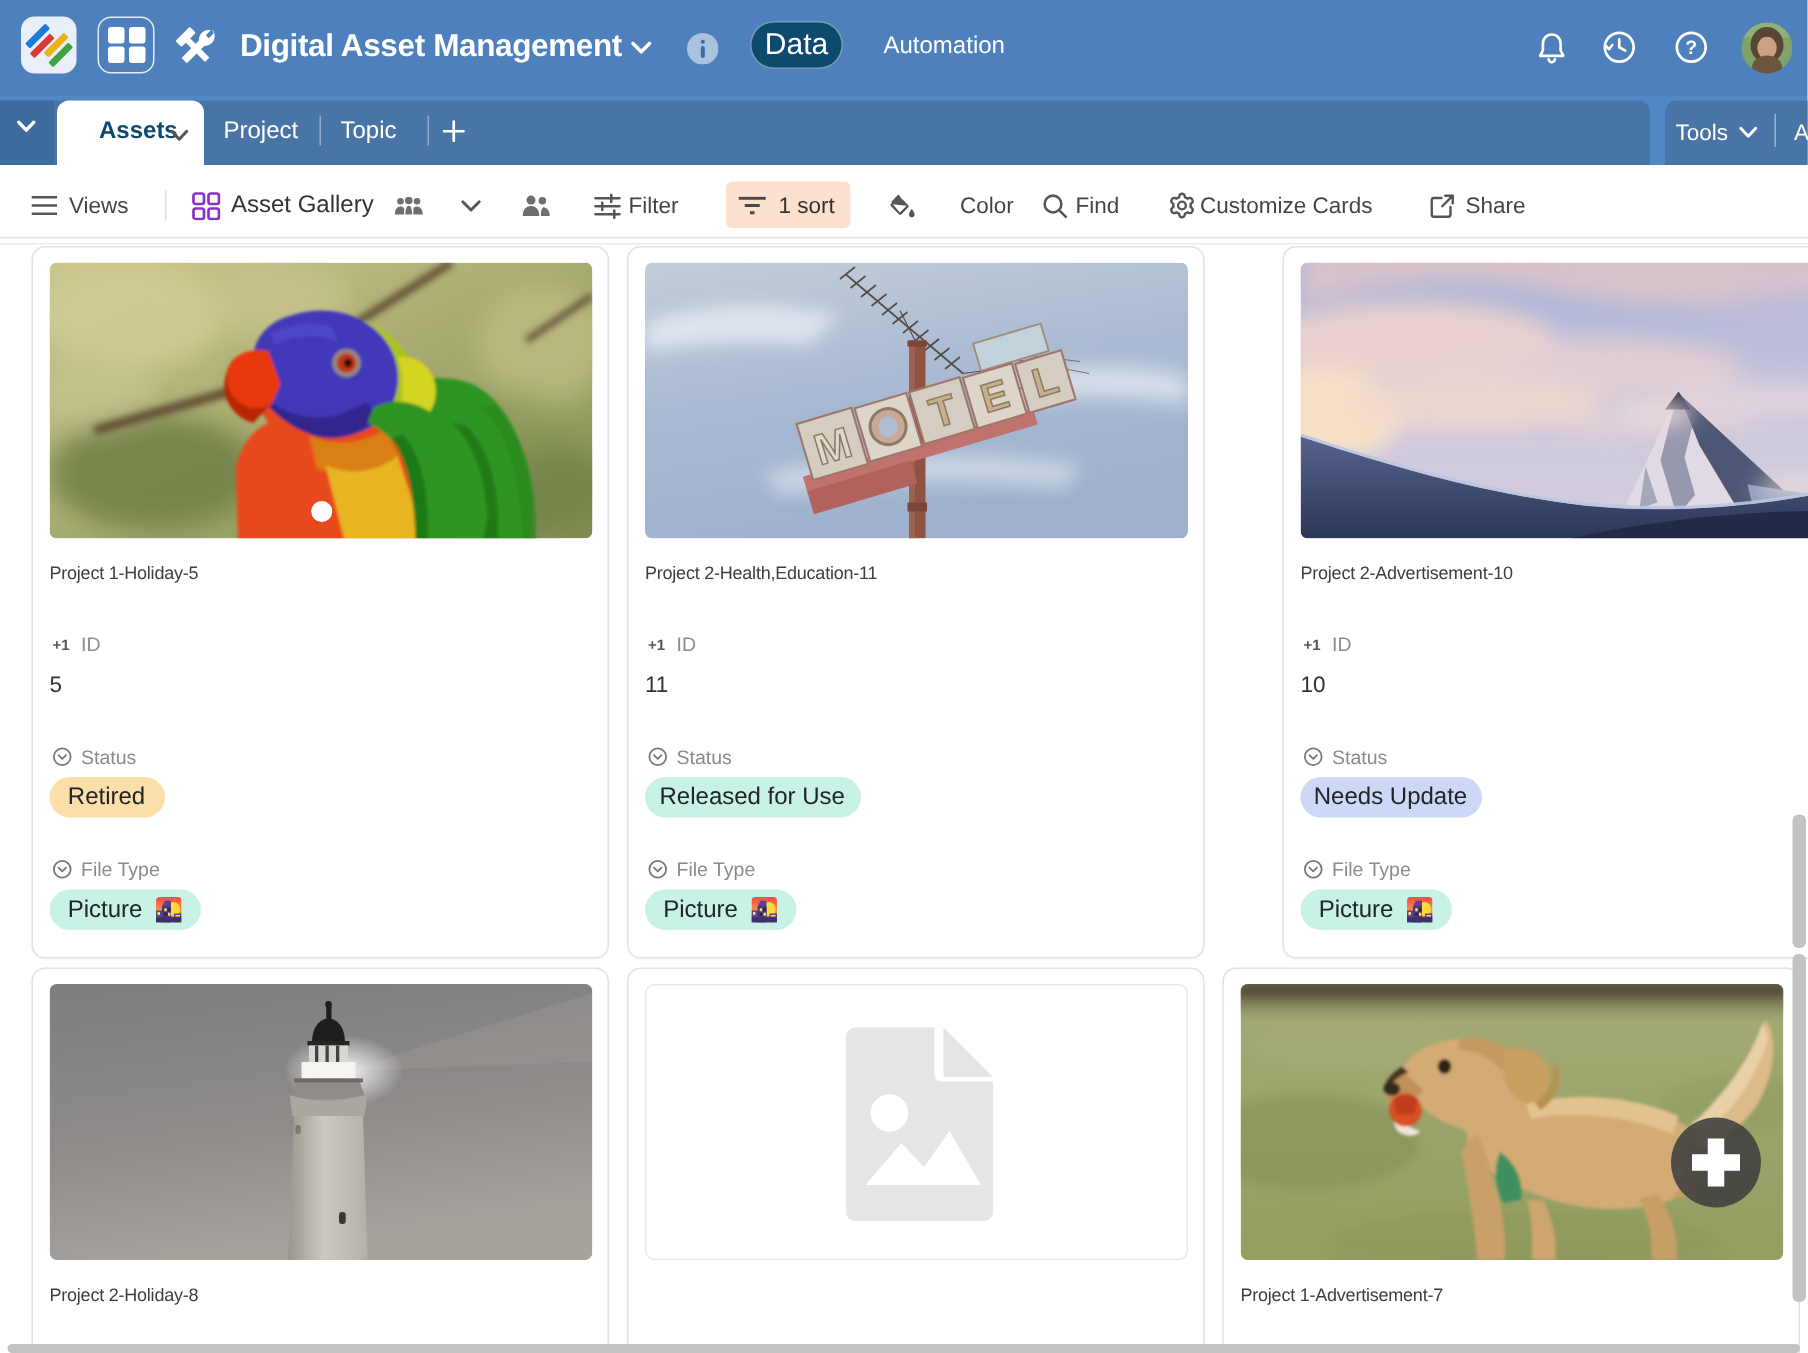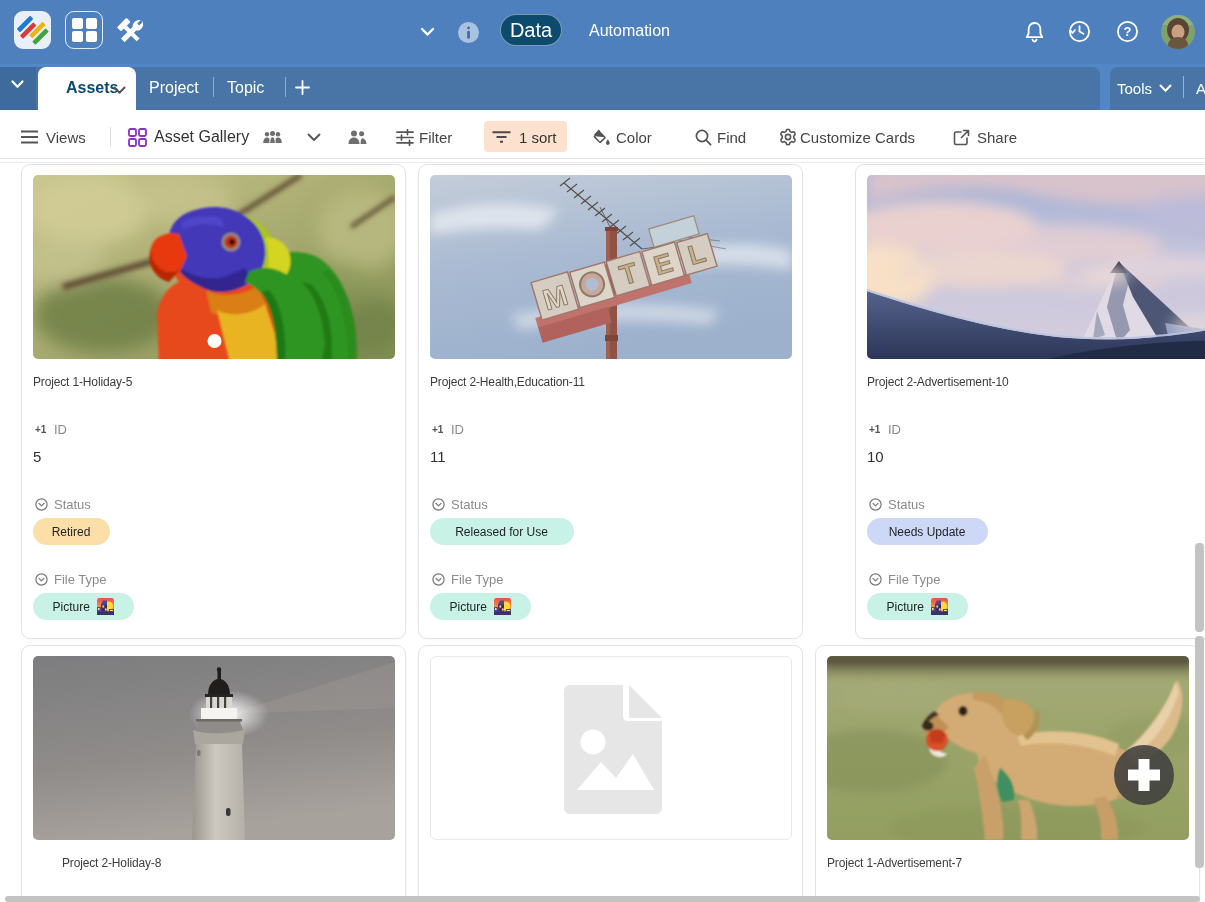--- a/index.html
+++ b/index.html
@@ -23,21 +23,21 @@
   #toolbar > * { transform: translateY(3px); }
   .titem { position:absolute; top:0; height:48px; display:flex; align-items:center; }
   
   #content { position:absolute; left:0; top:160px; width:1205px; height:742px; background:#fff; }
   #topline { position:absolute; left:0; top:1.5px; width:1205px; height:1px; background:#ececec; }
   .card { position:absolute; width:385px; background:#fff; border:1px solid #e3e3e3; border-radius:9px; box-shadow:0 1px 2px rgba(0,0,0,.03); }
   .cimg { position:absolute; left:11px; top:10px; width:362px; height:184px; border-radius:5px; overflow:hidden; }
   .ctitle { position:absolute; left:11px; font-size:12px; color:#3e3e3e; letter-spacing:-0.15px; }
   .flabel { position:absolute; left:13px; font-size:13px; color:#8b8b8b; display:flex; align-items:center; gap:6px; }
   .fvalue { position:absolute; left:11px; font-size:15px; color:#333; }
-  .pill { position:absolute; left:10.5px; height:27px; border-radius:14px; font-size:12px; color:#212529; display:flex; align-items:center; justify-content:center; }
+  .pill { position:absolute; left:10.5px; height:27px; border-radius:14px; font-size:16px; color:#212529; display:flex; align-items:center; justify-content:center; }
   
   .sbar { position:absolute; background:#c3c3c3; border-radius:4px; }
 </style>
 </head>
 <body>
 <div id="header">
   <div id="logo">
     <svg width="37" height="38" viewBox="0 0 37 38">
       <g transform="rotate(-45 18.5 19)">
         <rect x="8" y="7.2" width="19" height="4.6" rx="1" fill="#1c7bd4"></rect>
@@ -53,20 +53,21 @@
     <div class="gsq" style="left:6px;top:18.5px;"></div>
     <div class="gsq" style="left:19.5px;top:18.5px;"></div>
   </div>
   <svg class="abs" style="left:116px;top:18px;" width="28" height="25" viewBox="0 0 28 25">
     <g fill="#fff">
       <rect x="1" y="3.7" width="13.5" height="5.8" rx="1.2" transform="rotate(-45 7.75 6.6)"></rect>
       <path d="M6.3 8.9 L9.2 6 L23.6 20.4 L20.7 23.3 Z"></path>
       <path d="M25.2 1.4 C27.3 3.5 27.8 6.8 26.3 9.4 C25 11.6 22.6 12.8 20.2 12.6 L8.6 24.2 L5 20.6 L16.6 9 C16.4 6.6 17.6 4.2 19.8 2.9 C21.3 2 23 1.8 24.5 2.2 L21.2 5.5 L23.2 7.5 L26.5 4.2 Z"></path>
     </g>
   </svg>
+  <div id="title">Digital Asset Management</div>
   <svg class="abs" style="left:420px;top:27px;" width="15" height="10" viewBox="0 0 15 10">
       <path d="M2 2 L7.5 7.5 L13 2" stroke="#fff" stroke-width="2.4" fill="none" stroke-linecap="round" stroke-linejoin="round"></path>
     </svg>
   <svg class="abs" style="left:458px;top:22px;" width="21" height="21" viewBox="0 0 21 21">
     <circle cx="10.5" cy="10.5" r="10.5" fill="#a9c2e0"></circle>
     <rect x="9.2" y="4.5" width="2.7" height="2.7" rx="1.3" fill="#3a6ca5"></rect>
     <rect x="9.2" y="8.7" width="2.7" height="8" rx="1.3" fill="#3a6ca5"></rect>
   </svg>
   <div id="datapill">Data</div>
   <div id="automation">Automation</div>
@@ -177,21 +178,21 @@
     <g stroke="#4a4a4a" stroke-width="2">
       <path d="M0.5 1.2 H18.5 M4.5 6 H14.5 M8 10.8 H11"></path>
     </g>
   </svg>
   <div class="titem" style="left:519px;color:#333;">1 sort</div>
   <svg class="abs" style="left:592px;top:16px;" width="18" height="18" viewBox="0 0 18 18">
     <path d="M6.8 0.6 L8.2 2 L3.4 6.8 L2.2 5.6 Z" fill="#555"></path>
     <path d="M7.5 1.8 L13.4 7.7 C13.9 8.2 13.9 8.9 13.4 9.4 L9 13.8 C8.5 14.3 7.8 14.3 7.3 13.8 L2 8.5 C1.5 8 1.5 7.3 2 6.8 L6.2 2.6 Z M3.2 7.2 L12.4 8.2 L7.9 12.6 Z" fill="#555" fill-rule="evenodd"></path>
     <path d="M15.8 10.2 C15.8 10.2 17.7 12.8 17.7 14 C17.7 15.1 16.9 15.9 15.8 15.9 C14.8 15.9 14 15.1 14 14 C14 12.8 15.8 10.2 15.8 10.2 Z" fill="#555"></path>
   </svg>
-  <div class="titem" style="left:616px;">Color</div>
+  <div class="titem" style="left:640px;">Color</div>
   <svg class="abs" style="left:695px;top:16px;" width="17" height="17" viewBox="0 0 17 17">
     <circle cx="7" cy="7" r="5.6" fill="none" stroke="#555" stroke-width="1.7"></circle>
     <path d="M11.2 11.2 L15.6 15.6" stroke="#555" stroke-width="1.7" stroke-linecap="round"></path>
   </svg>
   <div class="titem" style="left:717px;">Find</div>
   <svg class="abs" style="left:779px;top:15px;" width="18" height="18" viewBox="0 0 18 18">
     <circle cx="9" cy="9" r="2.6" fill="none" stroke="#555" stroke-width="1.6"></circle>
     <path d="M9 1.2 C9.8 1.2 10.5 1.5 10.7 2.3 L11 3.5 C11.6 3.7 12.1 4 12.6 4.4 L13.8 4 C14.6 3.8 15.3 4.1 15.7 4.8 L15.9 5.2 C16.3 5.9 16.2 6.7 15.6 7.2 L14.7 8.1 C14.8 8.4 14.8 8.7 14.8 9 C14.8 9.3 14.8 9.6 14.7 9.9 L15.6 10.8 C16.2 11.3 16.3 12.1 15.9 12.8 L15.7 13.2 C15.3 13.9 14.6 14.2 13.8 14 L12.6 13.6 C12.1 14 11.6 14.3 11 14.5 L10.7 15.7 C10.5 16.5 9.8 16.8 9 16.8 C8.2 16.8 7.5 16.5 7.3 15.7 L7 14.5 C6.4 14.3 5.9 14 5.4 13.6 L4.2 14 C3.4 14.2 2.7 13.9 2.3 13.2 L2.1 12.8 C1.7 12.1 1.8 11.3 2.4 10.8 L3.3 9.9 C3.2 9.6 3.2 9.3 3.2 9 C3.2 8.7 3.2 8.4 3.3 8.1 L2.4 7.2 C1.8 6.7 1.7 5.9 2.1 5.2 L2.3 4.8 C2.7 4.1 3.4 3.8 4.2 4 L5.4 4.4 C5.9 4 6.4 3.7 7 3.5 L7.3 2.3 C7.5 1.5 8.2 1.2 9 1.2 Z" fill="none" stroke="#555" stroke-width="1.6"></path>
   </svg>
   <div class="titem" style="left:800px;">Customize Cards</div>
@@ -512,21 +513,21 @@
           <rect x="168" y="52" width="36" height="11" fill="#f6f4f0"></rect>
           <path d="M166 63 L206 63 L210 74 C196 78 176 78 162 74 Z" fill="#908d88"></path>
           <rect x="163" y="63" width="46" height="2.6" fill="#6e6b66"></rect>
           <path d="M160 74 C176 79 196 79 212 74 L210 88 C196 92 176 92 162 88 Z" fill="#aba69e"></path>
           <path d="M163 88 L209 88 L212 184 L159 184 Z" fill="url(#tower)"></path>
           <rect x="193" y="152" width="4.5" height="8" rx="2" fill="#3a3835"></rect>
           <rect x="164" y="94" width="3.5" height="6" rx="1.5" fill="#6a6762" opacity=".7"></rect>
         </g>
       </svg>
     </div>
-    <div class="ctitle" style="top:210px;margin-left:29px;">Project 2-Holiday-8</div>
+    <div class="ctitle" style="top:210px;">Project 2-Holiday-8</div>
   </div>
 
   <div class="card" style="left:418px;top:484.5px;height:430px;">
     <div class="cimg" style="border:1px solid #e9e9e9;border-radius:6px;">
       <svg width="362" height="184" viewBox="0 0 362 184">
         <g fill="#e6e6e6">
           <path d="M139 28 C135.7 28 133 30.7 133 34 L133 151 C133 154.3 135.7 157 139 157 L225 157 C228.3 157 231 154.3 231 151 L231 64 L197 64 C194 64 192 62 192 59 L192 28 Z"></path>
           <path d="M198 28 L231 61 L198 61 Z"></path>
         </g>
         <circle cx="162" cy="85" r="12.5" fill="#fff"></circle>

